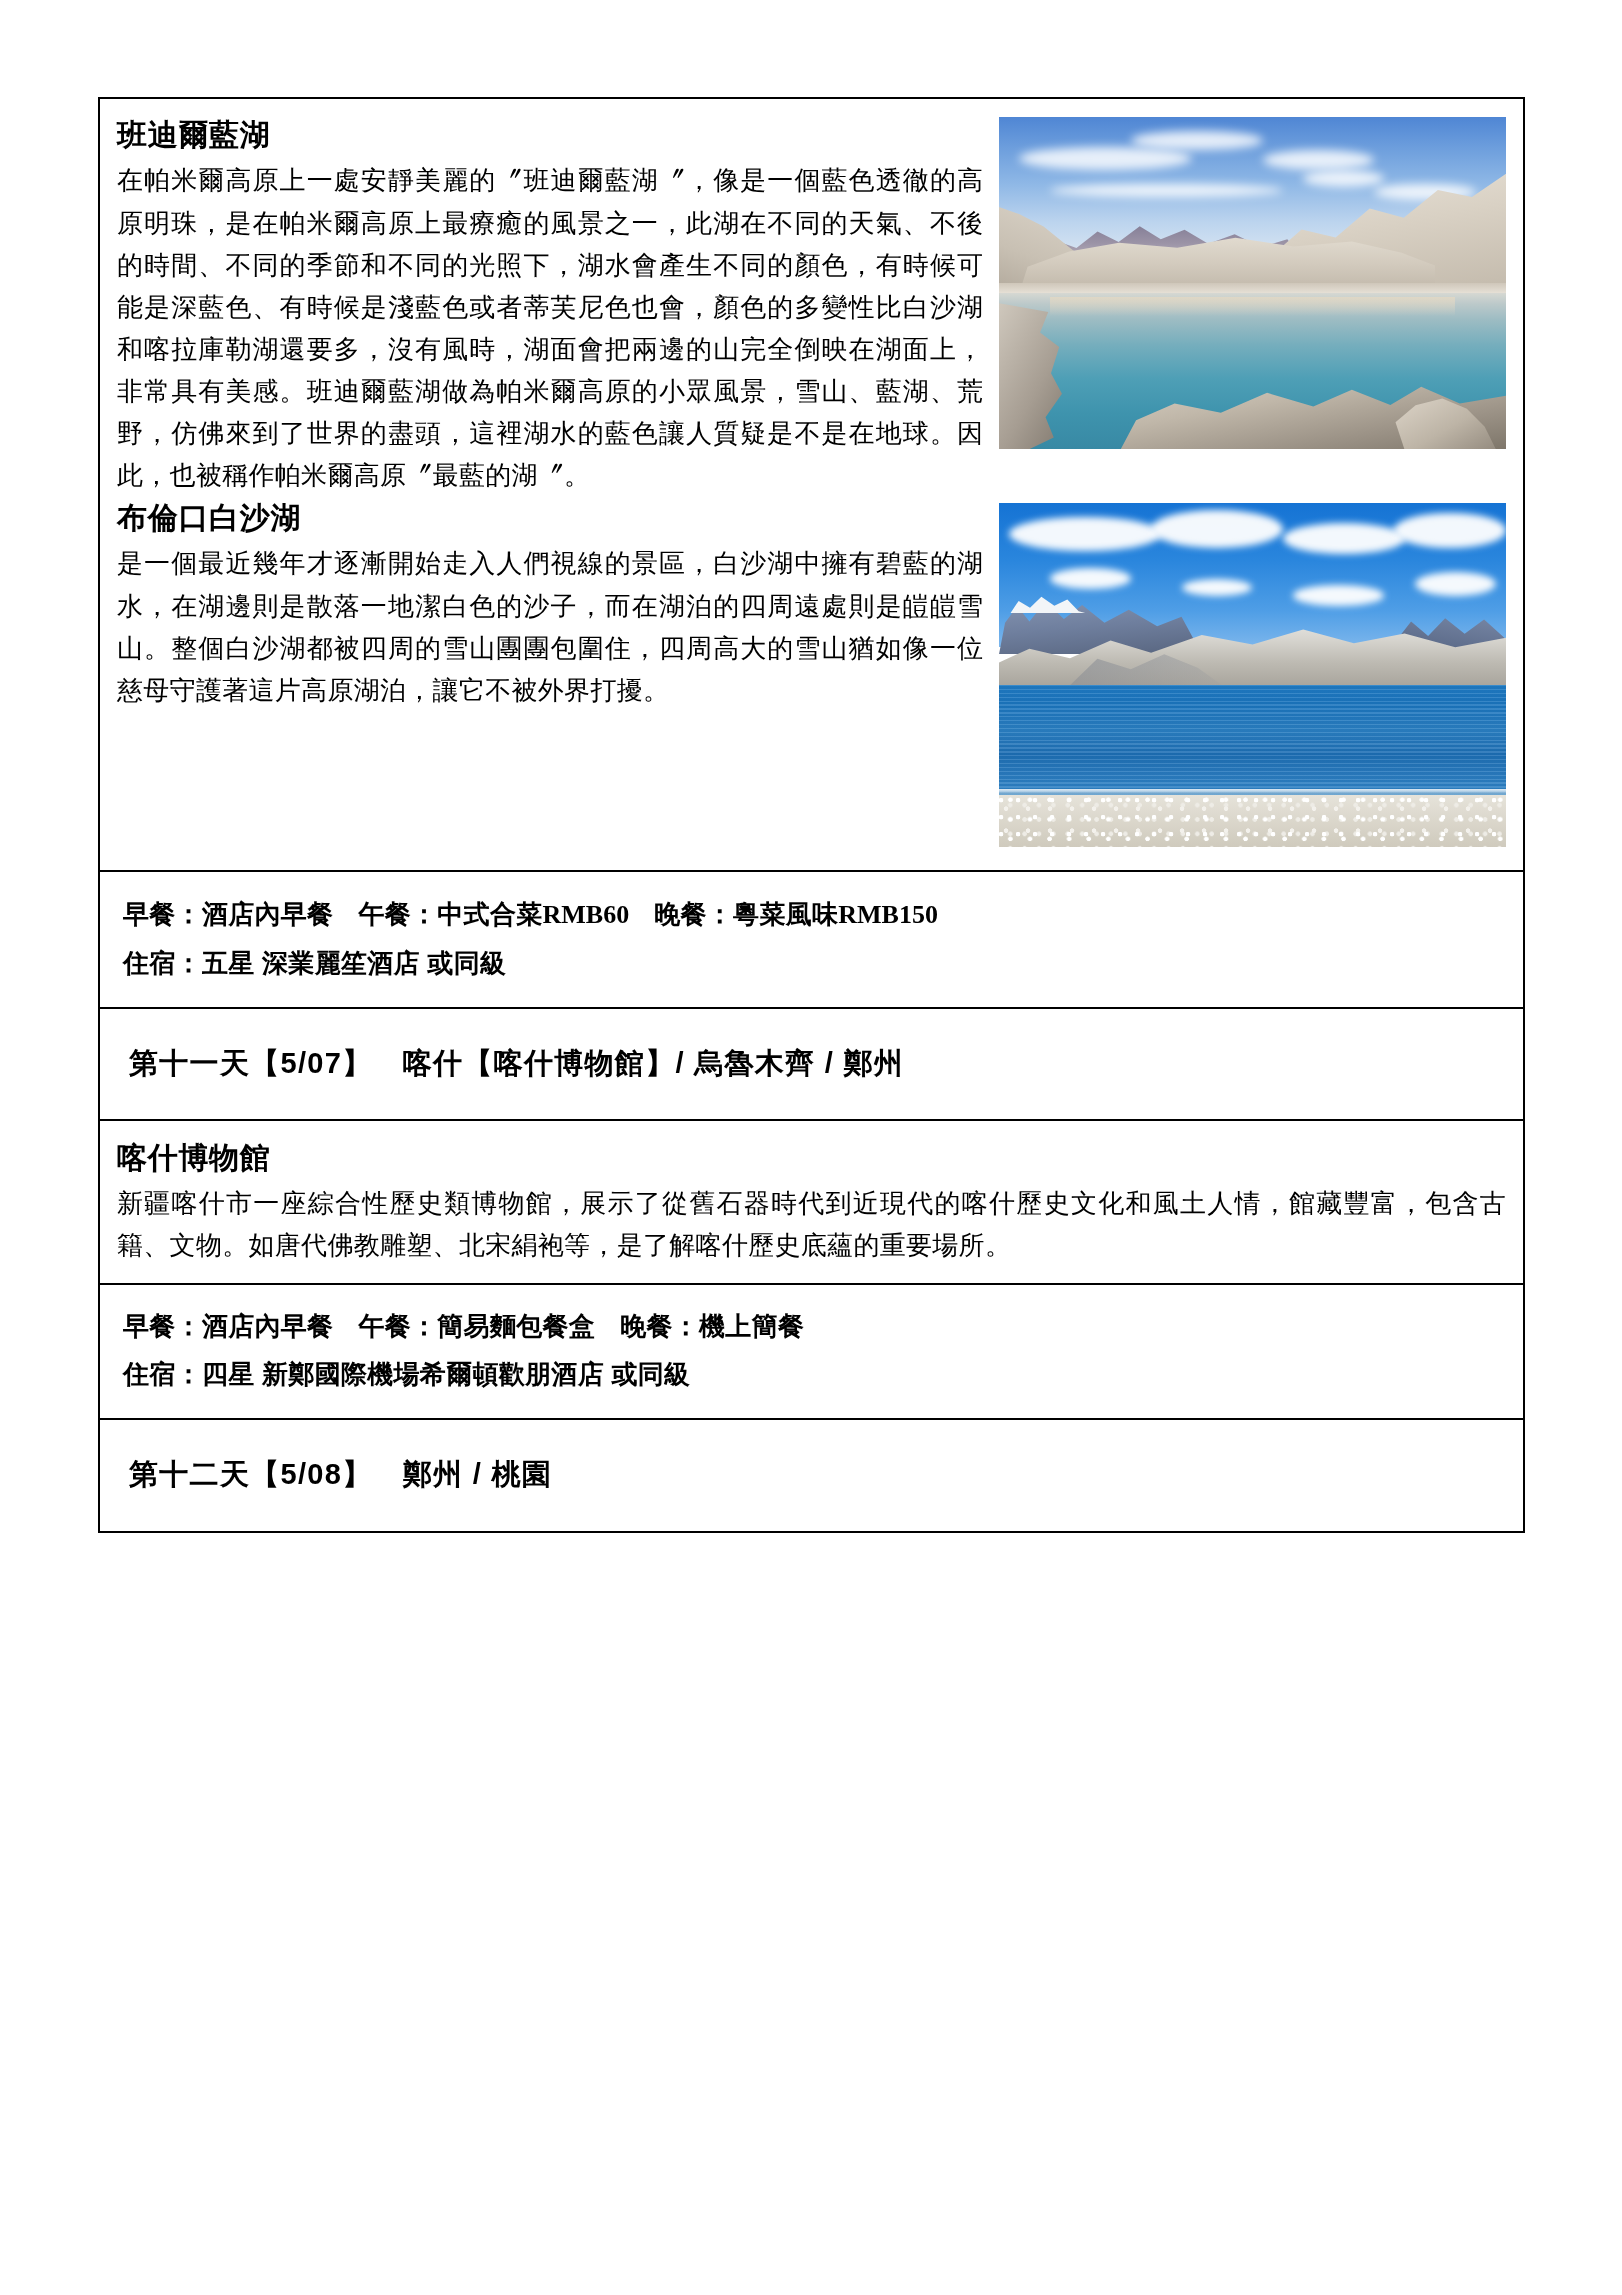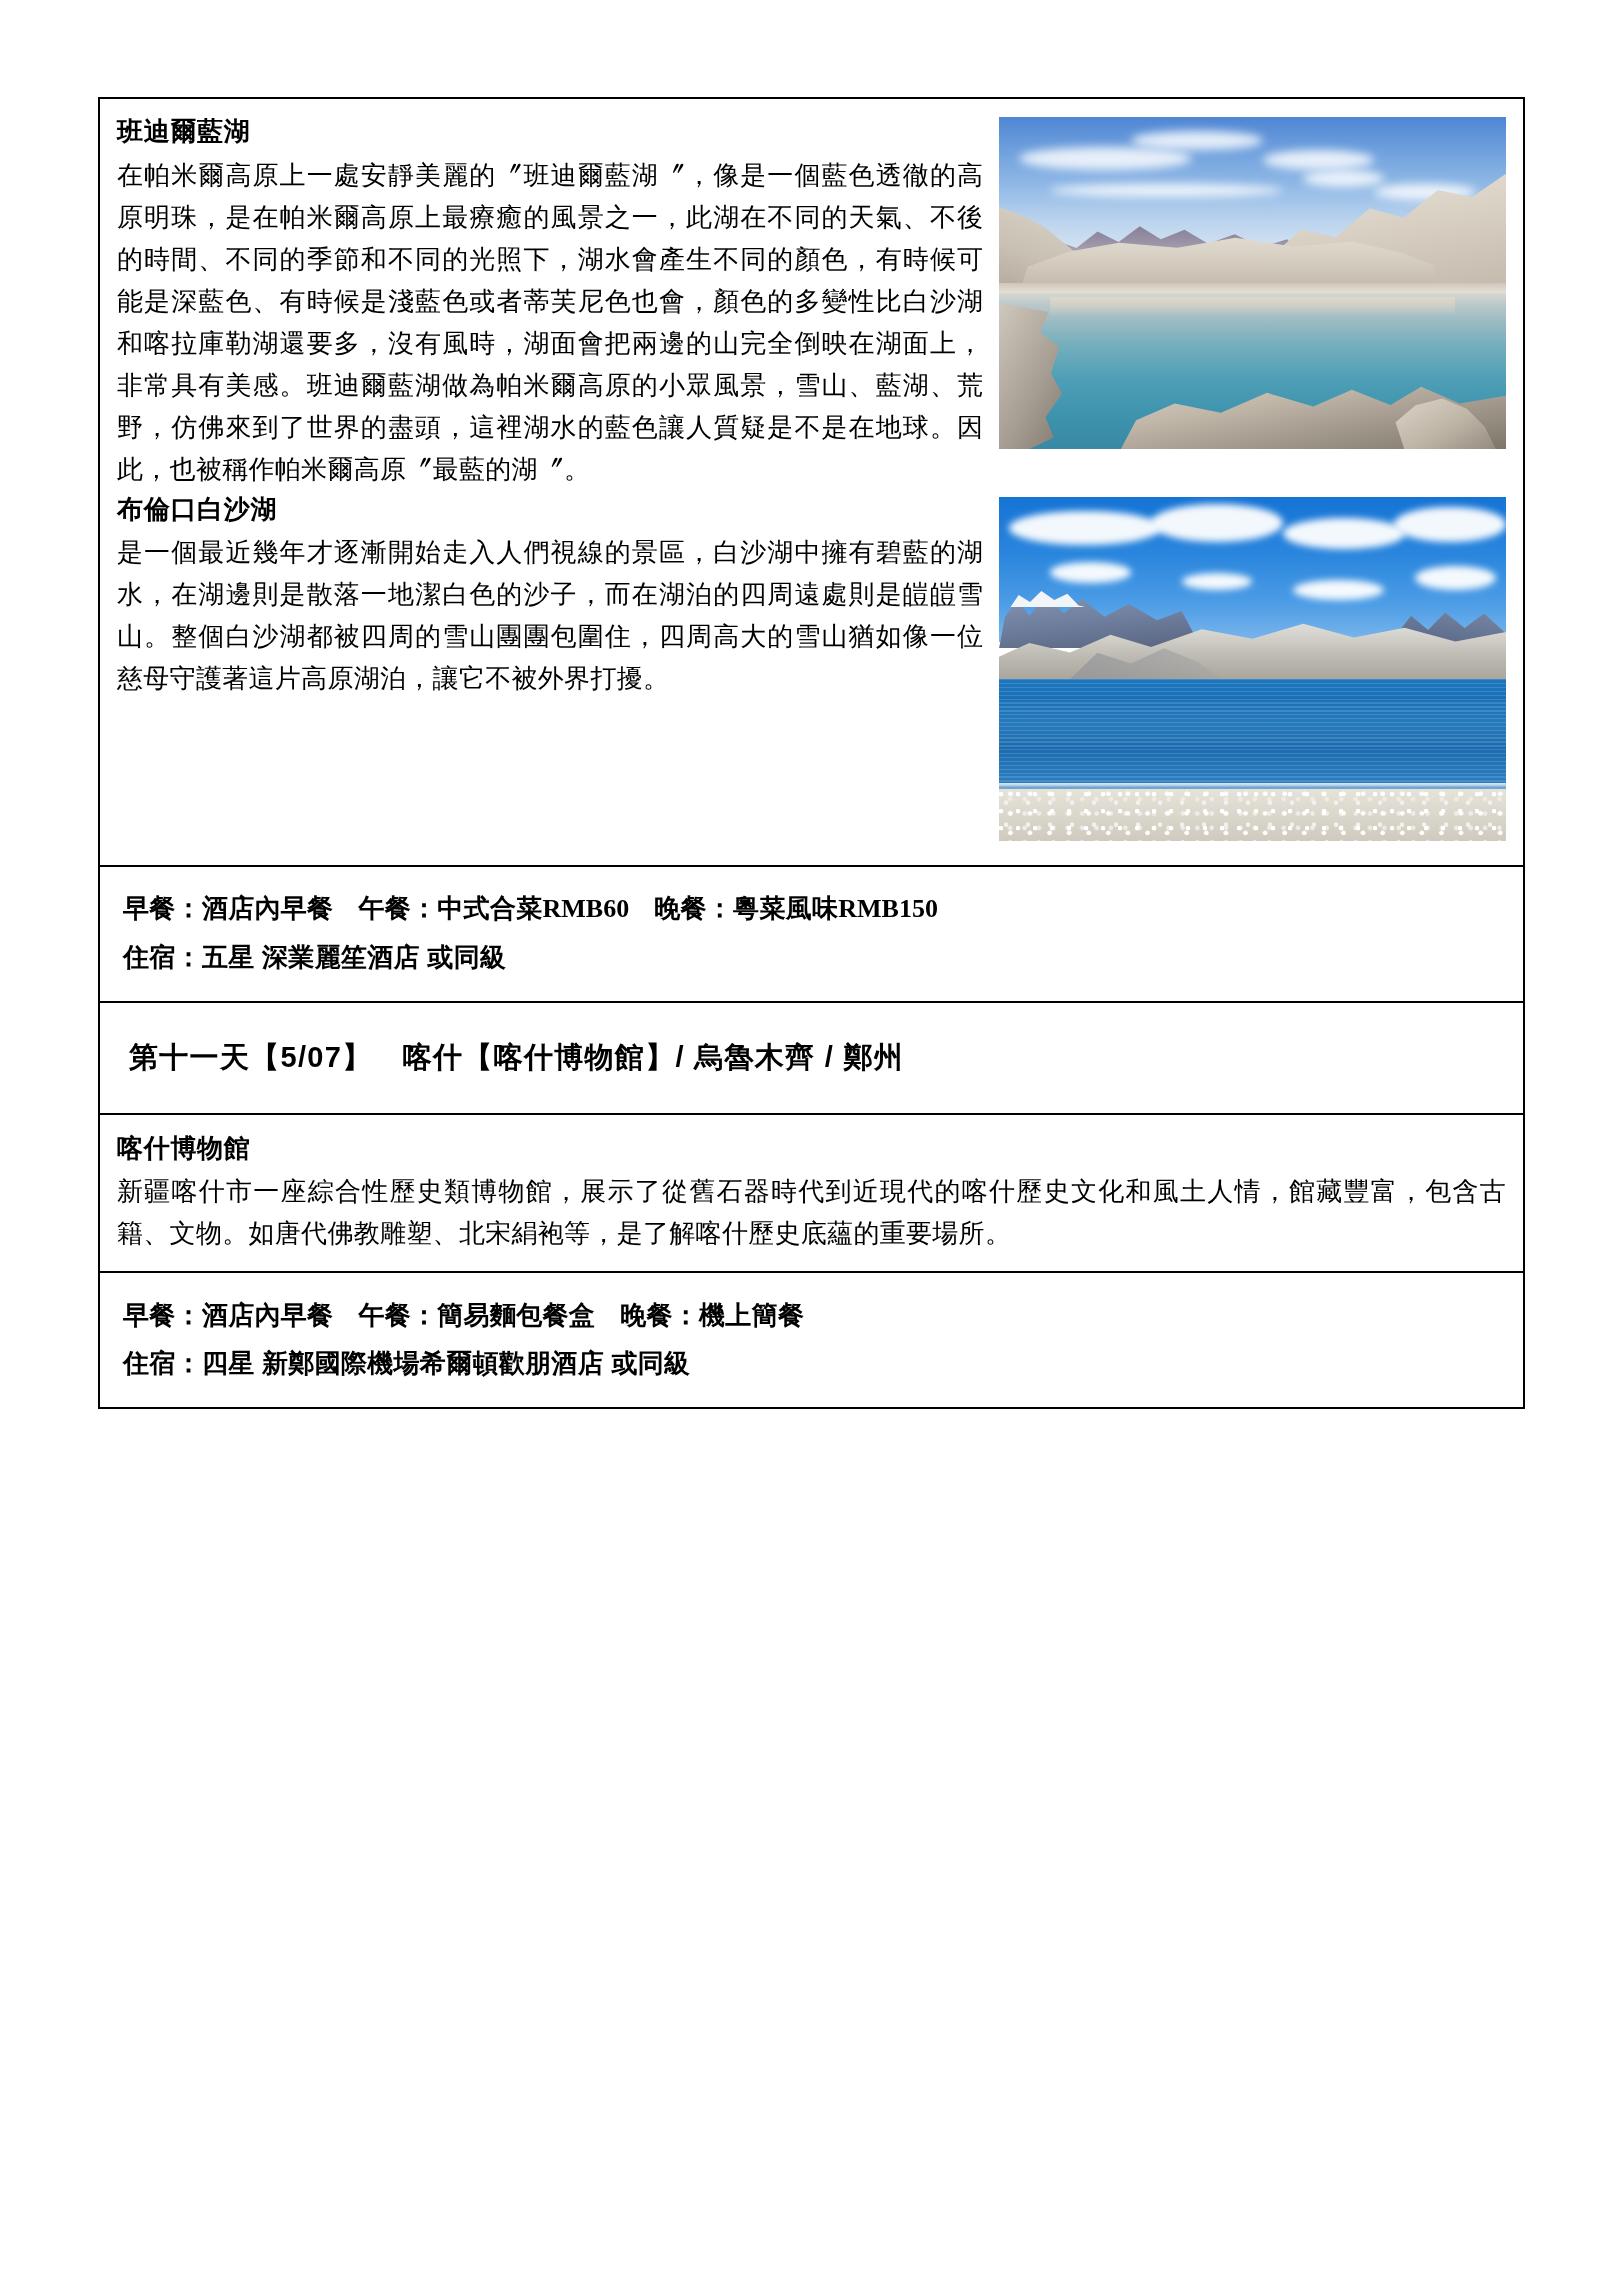--- a/index.html
+++ b/index.html
@@ -35,21 +35,21 @@
     padding: 0;
     vertical-align: top;
   }
 
   .cell-pad {
     padding: 14.4px 17px 17px 17px;
   }
 
   
   .sec-title {
-    font-size: 26px;
+    font-size: 30px;
     font-weight: bold;
     line-height: 1.45;
     letter-spacing: 0.7px;
     margin: 0 0 2.6px 0;
   }
   .body-text {
     font-size: 26px;
     line-height: 1.62;
     letter-spacing: 0.3px;
     margin: 0;
@@ -335,18 +335,23 @@
             <p class="meal-line">
               <span>早餐：</span><span>酒店內早餐</span><span class="gap-md"></span><span>午餐：</span><span>簡易麵包餐盒</span><span class="gap-md"></span><span>晚餐：</span><span>機上簡餐</span>
             </p>
             <p class="meal-line">
               <span>住宿：</span><span>四星 新鄭國際機場希爾頓歡朋酒店 或同級</span>
             </p>
           </div>
         </td>
       </tr>
 
+      <tr>
+        <td>
+          <p class="day-header">第十二天【5/08】　鄭州 / 桃園</p>
+        </td>
+      </tr>
 
 
     </tbody>
   </table>
 </div>
 
 
 </body></html>

